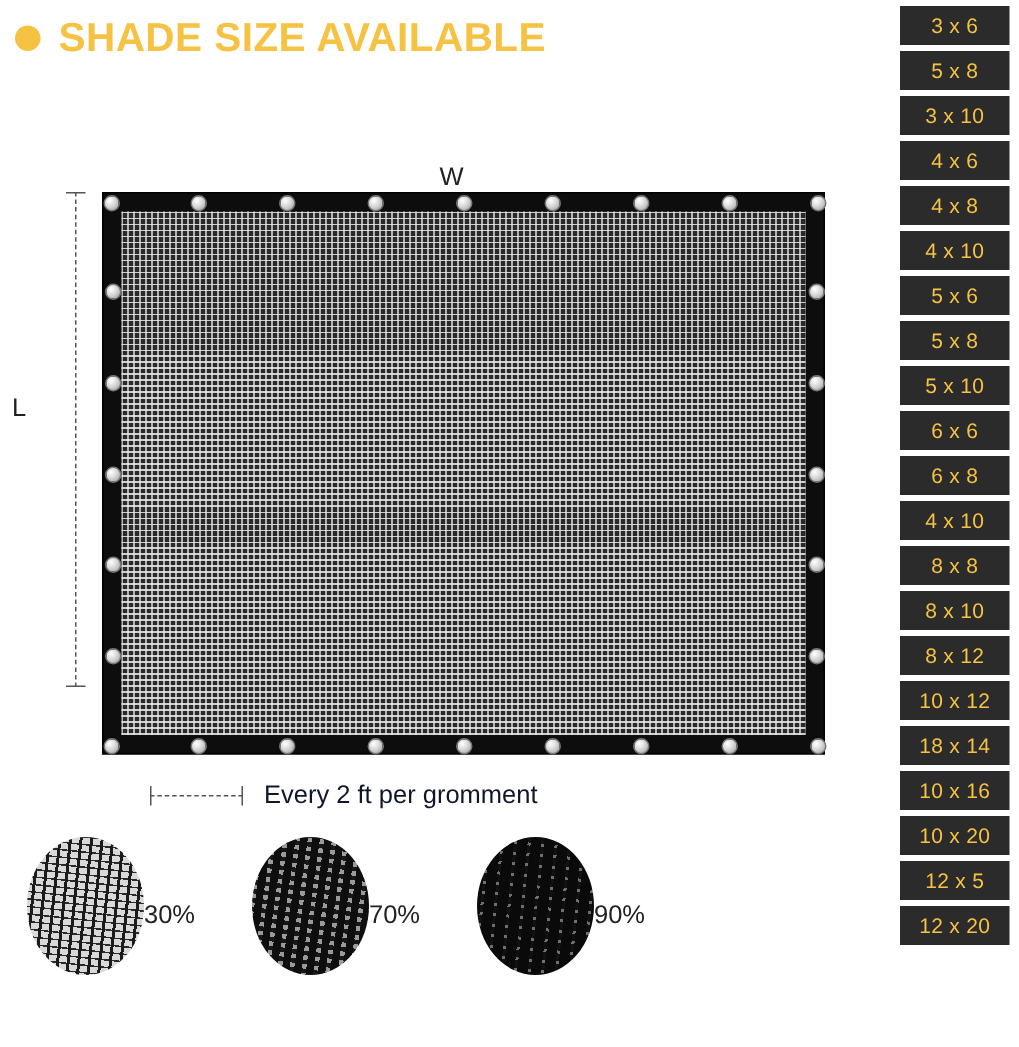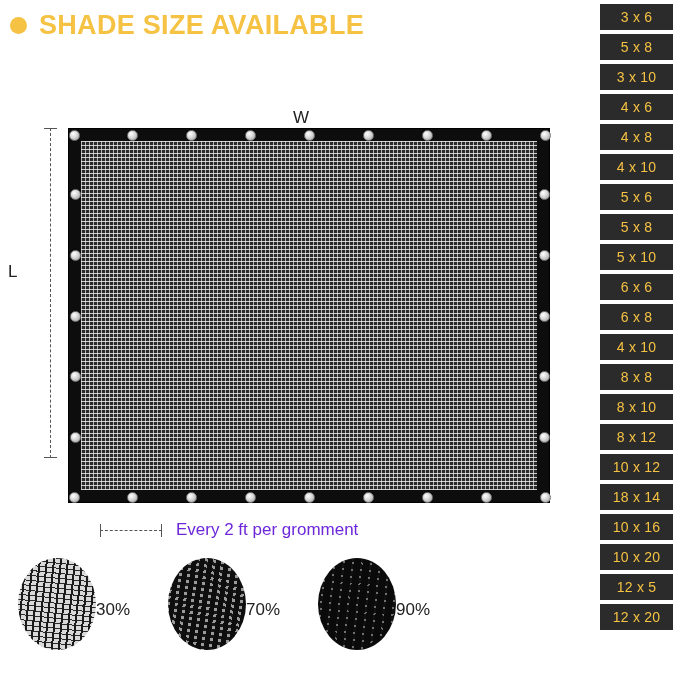--- a/index.html
+++ b/index.html
@@ -176,21 +176,21 @@
     position: absolute;
     top: 0;
     width: 1px;
     height: 13px;
     background: #555;
   }
   #grommet-gap .gcap.l { left: 0; }
   #grommet-gap .gcap.r { right: 0; }
   #grommet-note-text {
     font-size: 17px;
-    color: #6d28d9;
+    color: #0f172a;
   }
 
   
   #shade-rate-heading {
     position: absolute;
     left: 10px;
     top: 518px;
   }
   #swatches {
     position: absolute;

